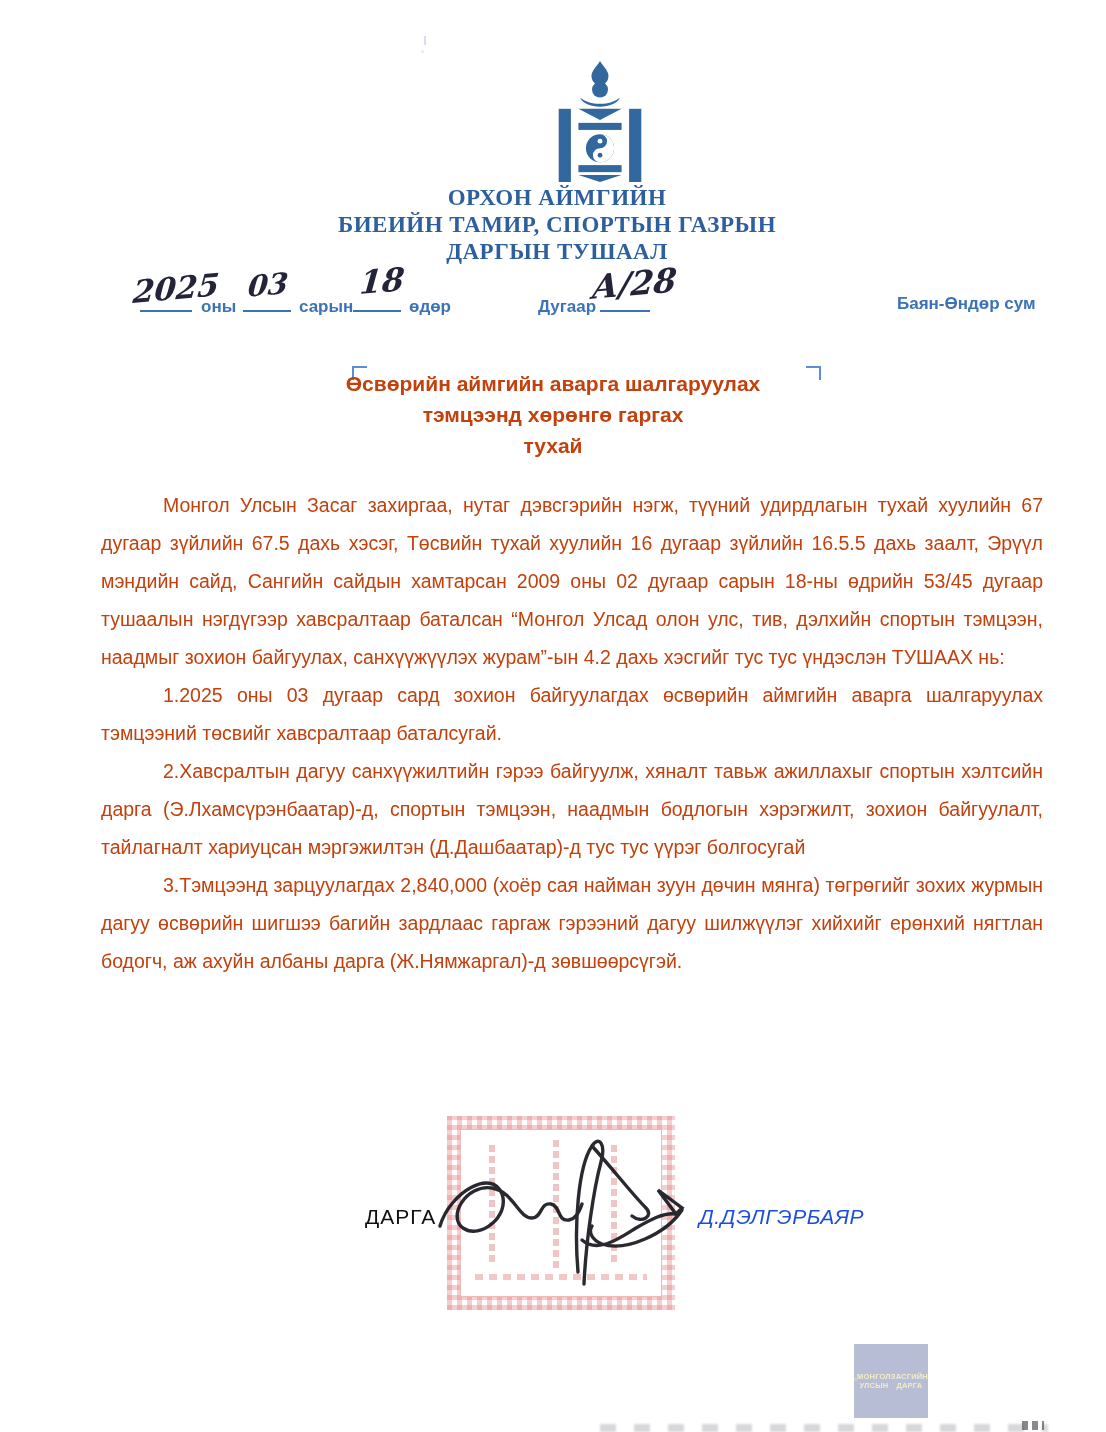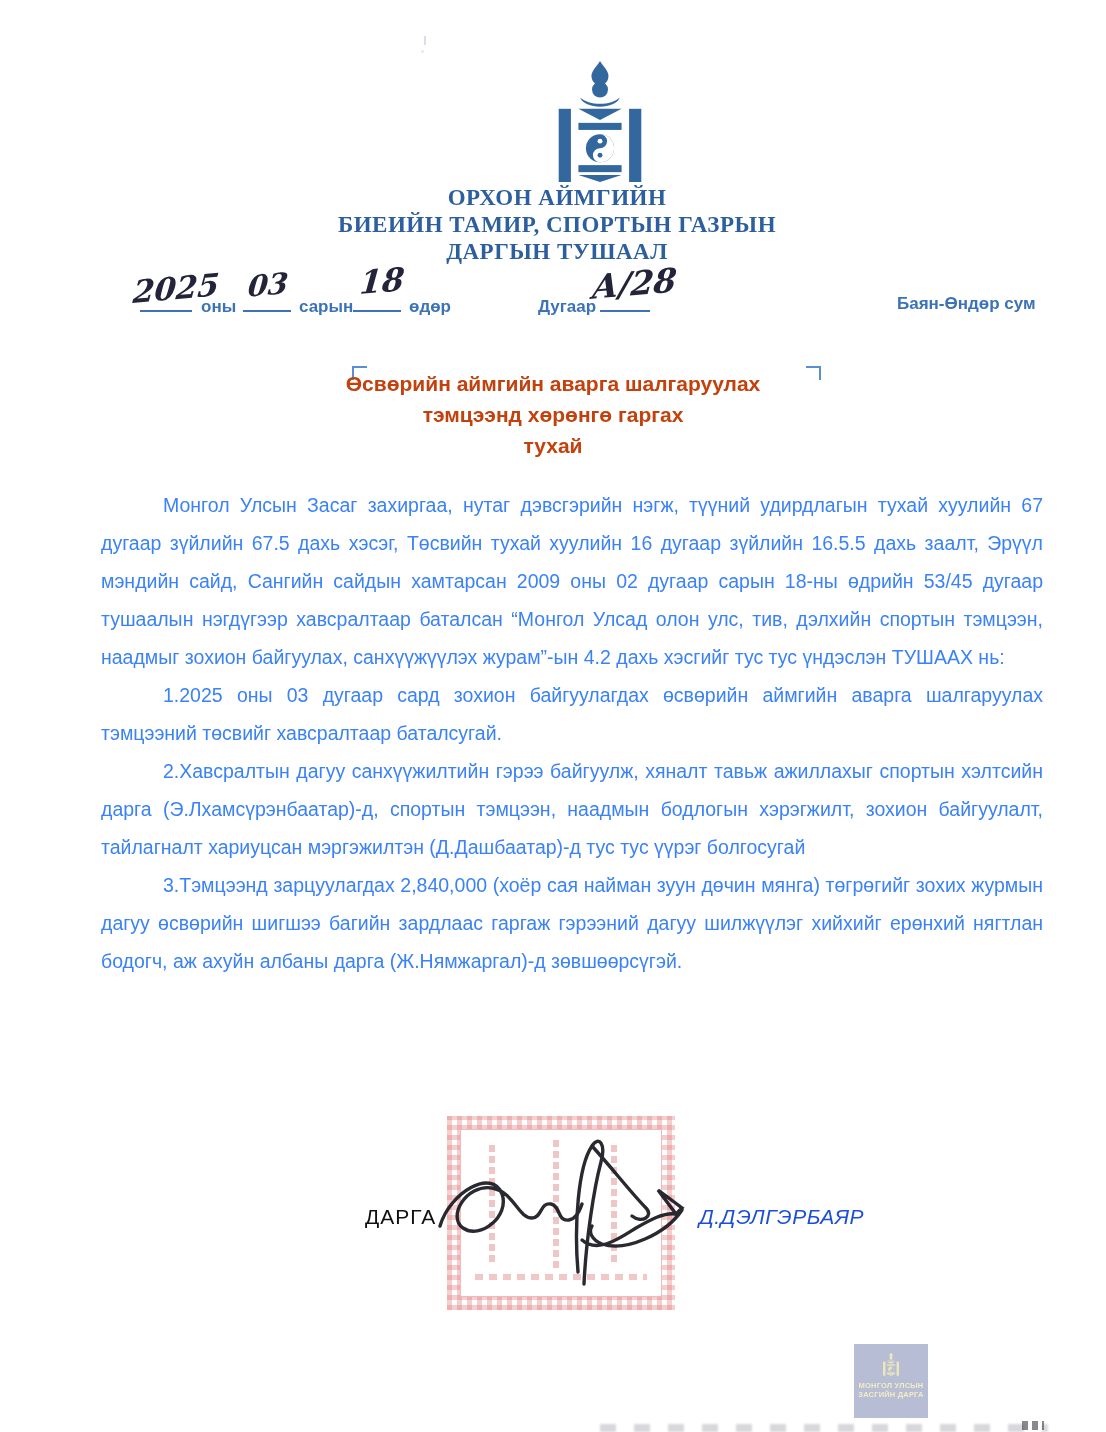--- a/index.html
+++ b/index.html
@@ -30,21 +30,21 @@
   .doc-title{
     position:absolute;left:0;right:0;top:368px;text-align:center;
     font-size:21px;line-height:31px;color:#c2410c;font-weight:bold;
   }
   .corner{position:absolute;width:13px;height:12px;border-top:2px solid #5b8fd4;}
   .corner.left{left:352px;top:366px;border-left:2px solid #5b8fd4;}
   .corner.right{left:806px;top:366px;border-right:2px solid #5b8fd4;}
   
   .body-text{
     position:absolute;left:101px;top:486px;width:942px;
-    font-size:19.5px;line-height:38px;text-align:justify;color:#3b82f6;
+    font-size:19.5px;line-height:38px;text-align:justify;color:#c2410c;
   }
   .body-text p{margin:0;text-indent:62px;}
   
   .stamp{
     position:absolute;left:447px;top:1116px;width:228px;height:194px;
     background:
       repeating-linear-gradient(90deg, rgba(222,105,105,.38) 0 5px, rgba(222,105,105,0) 5px 10px),
       repeating-linear-gradient(0deg, rgba(222,105,105,.38) 0 5px, rgba(222,105,105,0) 5px 10px);
     filter:blur(.3px);opacity:.85;
   }
@@ -62,22 +62,22 @@
     background:repeating-linear-gradient(90deg, rgba(215,95,95,.4) 0 8px, rgba(215,95,95,0) 8px 14px);
     filter:blur(.6px);
   }
   
   .sig-label{position:absolute;left:365px;top:1205px;font-size:21px;letter-spacing:1px;color:#111;}
   .sig-name{position:absolute;left:699px;top:1205px;font-size:21px;letter-spacing:.5px;color:#1d4ed8;font-style:italic;}
   .signature-svg{position:absolute;left:426px;top:1122px;width:292px;height:172px;}
   
   .gov-badge{
     position:absolute;left:854px;top:1344px;width:74px;height:74px;
-    background:#b6bdd4;display:flex;flex-direction:column;align-items:center;
-    justify-content:flex-start;padding-top:7px;box-sizing:border-box;
+    background:#b6bdd4;display:flex;flex-direction:row;align-items:center;
+    justify-content:flex-start;box-sizing:border-box;
   }
   .gov-badge .mini-soyombo{width:18px;height:26px;margin-bottom:4px;}
   .gov-badge .badge-text{
     font-size:7.5px;line-height:9px;font-weight:bold;color:#f2ecc4;
     text-align:center;letter-spacing:.2px;
   }
   
   .artifact-tick{position:absolute;left:424px;top:36px;width:2px;height:9px;background:#c9cfe8;opacity:.7;}
   .artifact-dot{position:absolute;left:421px;top:50px;width:3px;height:3px;background:#d4d8ea;opacity:.6;border-radius:50%;}
   .cutoff-strip{

